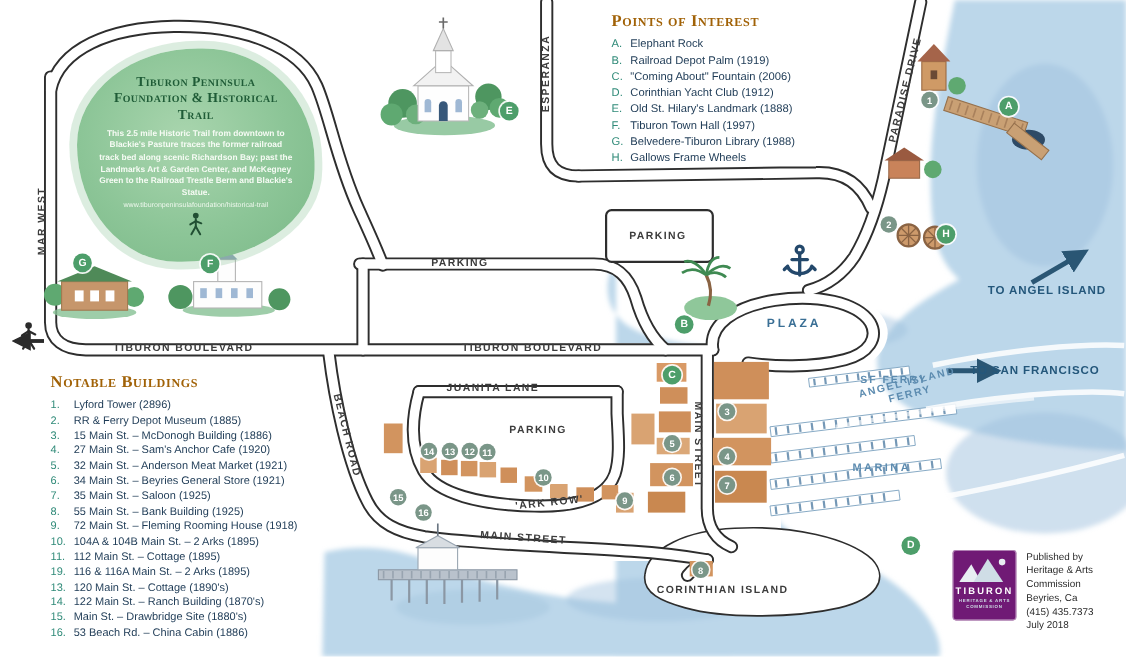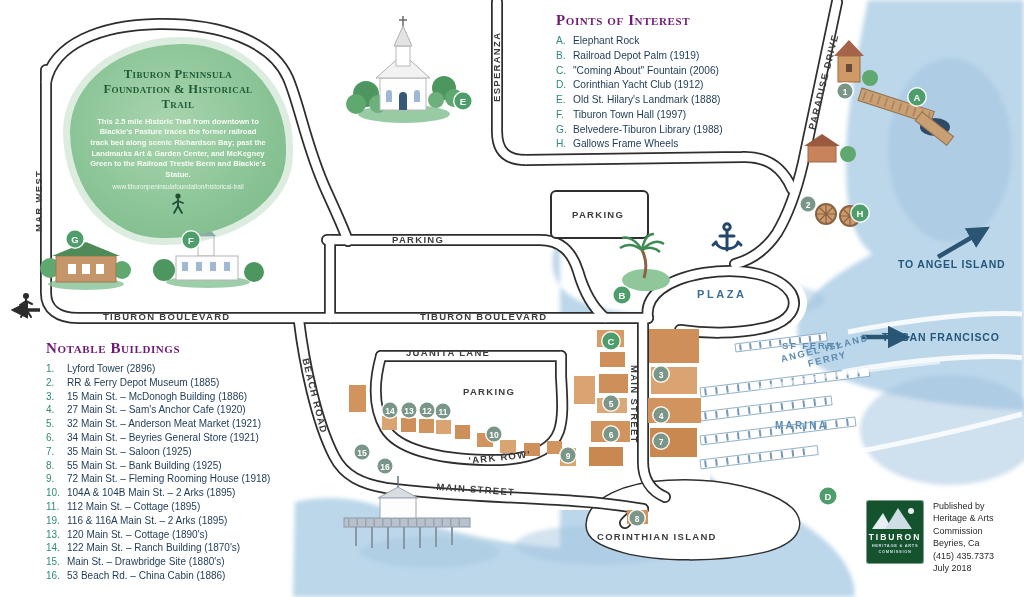--- a/index.html
+++ b/index.html
@@ -14,21 +14,21 @@
           letter-spacing:1.8px;white-space:nowrap;transform-origin:0 0}
   .plaza{color:#3a6f95;letter-spacing:2.6px;font-size:11px}
   .navlabel{position:absolute;z-index:3;font:bold 10.5px "Liberation Sans",sans-serif;color:#24577b;
             letter-spacing:.8px;white-space:nowrap}
   .aif{position:absolute;left:770px;top:356px;width:110px;z-index:3;text-align:center;
        transform:rotate(-14deg);transform-origin:0 0}
   .aif div{font:bold 9.5px "Liberation Sans",sans-serif;color:#5d8cb0;letter-spacing:1.6px}
 
   
   .panel{position:absolute;z-index:4}
-  .panel h2{font:700 15px "Liberation Serif",serif;font-variant:small-caps;color:#701a75;
+  .panel h2{font:700 15px "Liberation Serif",serif;font-variant:small-caps;color:#a16207;
             margin:0 0 5px;letter-spacing:.6px}
   .panel ul{list-style:none;margin:0;padding:0}
   .panel li{display:flex;font:10.2px/1.45 "Liberation Sans",sans-serif;color:#1d3a55}
   .panel .key{color:#2f8a78;flex:0 0 17px}
   .panel.buildings li{font-size:10px;line-height:1.38}
   .panel.buildings .key{flex:0 0 21px}
 
   
   .title-blob{position:absolute;left:70px;top:44px;width:216px;height:194px;z-index:3;
       background:radial-gradient(ellipse at 45% 42%,#a9d5ae 0%,#8cc597 55%,#7ab887 100%);
@@ -45,21 +45,21 @@
   
   .marker{position:absolute;z-index:5;border-radius:50%;color:#fff;display:flex;align-items:center;
           justify-content:center;transform:translate(-50%,-50%);
           box-shadow:0 0 0 1.5px rgba(255,255,255,.9);cursor:pointer;
           font-family:"Liberation Sans",sans-serif;font-weight:bold}
   .marker.letter{width:17px;height:17px;background:#4d9e6a;font-size:9.5px}
   .marker.number{width:15px;height:15px;background:#7a9688;font-size:8.5px}
 
   
   .publisher{position:absolute;left:866px;top:500px;display:flex;gap:9px;align-items:flex-start;z-index:4}
-  .logo{width:58px;height:64px;background:#14532d;border-radius:3px;display:flex;flex-direction:column;
+  .logo{width:58px;height:64px;background:#701a75;border-radius:3px;display:flex;flex-direction:column;
         align-items:center;padding:5px 3px;box-sizing:border-box;
         box-shadow:inset 0 0 0 1px rgba(255,255,255,.45)}
   .logo-title{font:700 8.5px "Liberation Sans",sans-serif;color:#fff;letter-spacing:2px;margin-top:3px}
   .logo-sub{font:700 4px "Liberation Sans",sans-serif;color:#cfdde6;letter-spacing:.7px;margin-top:1px}
   .pub-lines div{font:9px/1.38 "Liberation Sans",sans-serif;color:#2b2b2b}
 </style>
 </head>
 <body>
 
 <div class="map">

